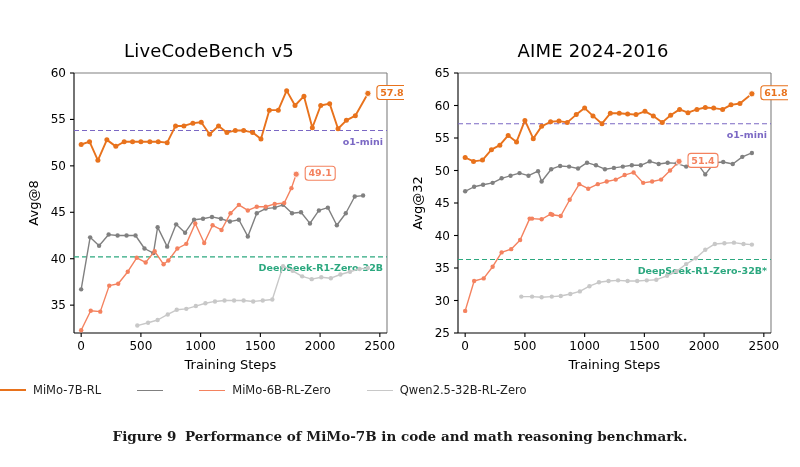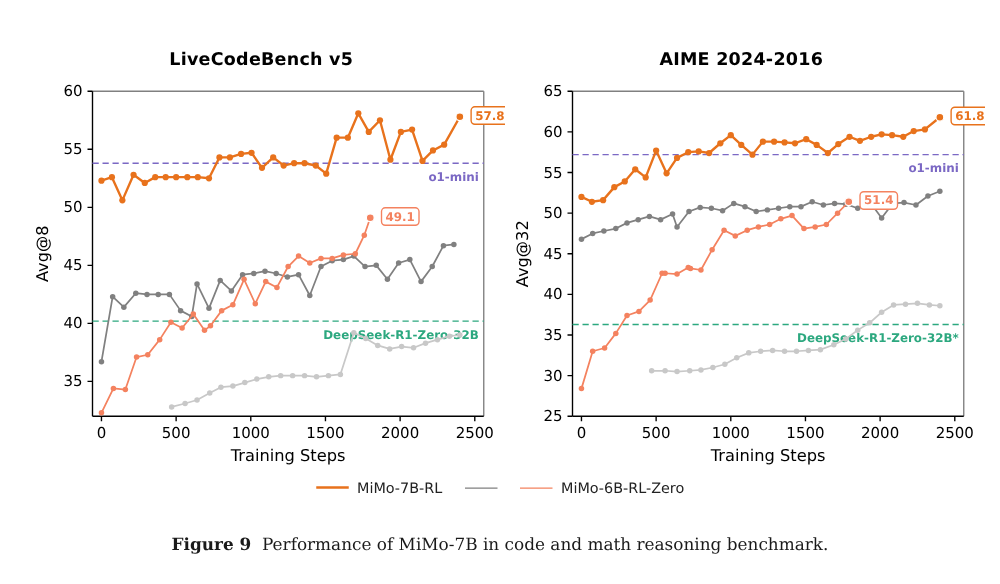--- a/index.html
+++ b/index.html
@@ -29,44 +29,43 @@
   }
   #panel-left  { left: 14px; }
   #panel-right { left: 398px; }
 
   .panel-title {
     position: absolute;
     left: 0;
     top: 22px;
     width: 390px;
     text-align: center;
-    font-size: 14px;
-    font-weight: bold;
+    font-size: 18px;
+    font-weight: normal;
     letter-spacing: 0.2px;
     font-family: "DejaVu Sans", sans-serif;
   }
 
   .plot-svg {
     position: absolute;
     left: 0;
     top: 0;
     width: 390px;
     height: 355px;
   }
 
   .legend {
     position: absolute;
     left: 0;
     top: 378px;
     width: 800px;
     height: 24px;
     display: flex;
-    justify-content: center;
     align-items: center;
-    gap: 18px;
+    gap: 36px;
   }
   .legend-item {
     display: flex;
     align-items: center;
     gap: 7px;
   }
   .legend-swatch {
     display: block;
     width: 26px;
     height: 0;
@@ -83,21 +82,21 @@
     position: absolute;
     left: 0;
     top: 428px;
     width: 800px;
     text-align: center;
     font-family: "DejaVu Serif", serif;
     font-size: 13.5px;
     color: #1a1a1a;
   }
   .caption b { font-weight: bold; }
-  .caption .cap-text { font-weight: normal; }
+  .caption .cap-text { font-weight: bold; }
 
   text { font-family: "DejaVu Sans", sans-serif; }
 </style>
 </head>
 <body>
 
 <div id="figure-root">
 
   <div class="panel" id="panel-left">
     <div class="panel-title">LiveCodeBench v5</div>
@@ -454,19 +453,23 @@
         <span class="legend-swatch" style="border-top-color: rgb(232, 114, 28); border-top-width: 2.6px;"></span>
         <span class="legend-label">MiMo-7B-RL</span>
       </div>
       <div class="legend-item">
         <span class="legend-swatch" style="border-top-color: rgb(128, 128, 128); border-top-width: 1.6px;"></span>
       </div>
       <div class="legend-item">
         <span class="legend-swatch" style="border-top-color: rgb(244, 130, 95); border-top-width: 1.6px;"></span>
         <span class="legend-label">MiMo-6B-RL-Zero</span>
       </div>
+      <div class="legend-item">
+        <span class="legend-swatch" style="border-top-color: rgb(200, 200, 200); border-top-width: 1.6px;"></span>
+        <span class="legend-label">Qwen2.5-32B-RL-Zero</span>
+      </div>
     </div>
 
   <div class="caption">
     <b>Figure 9</b><span>&nbsp;&nbsp;</span><span class="cap-text">Performance of MiMo-7B in code and math reasoning benchmark.</span>
   </div>
 
 </div>
 
 </body></html>

